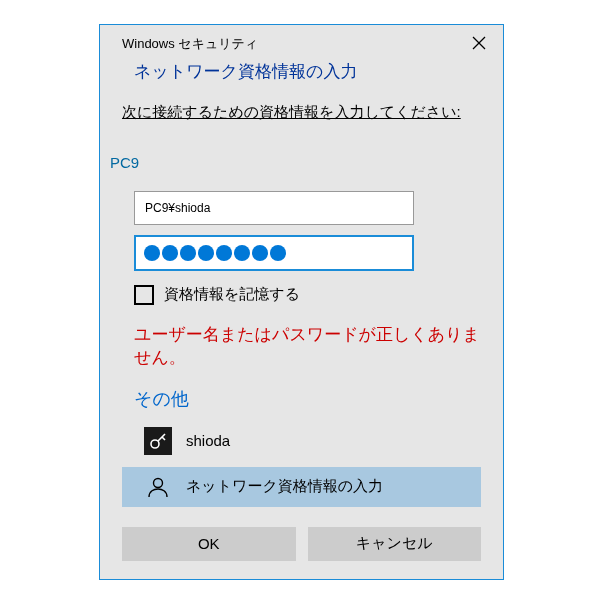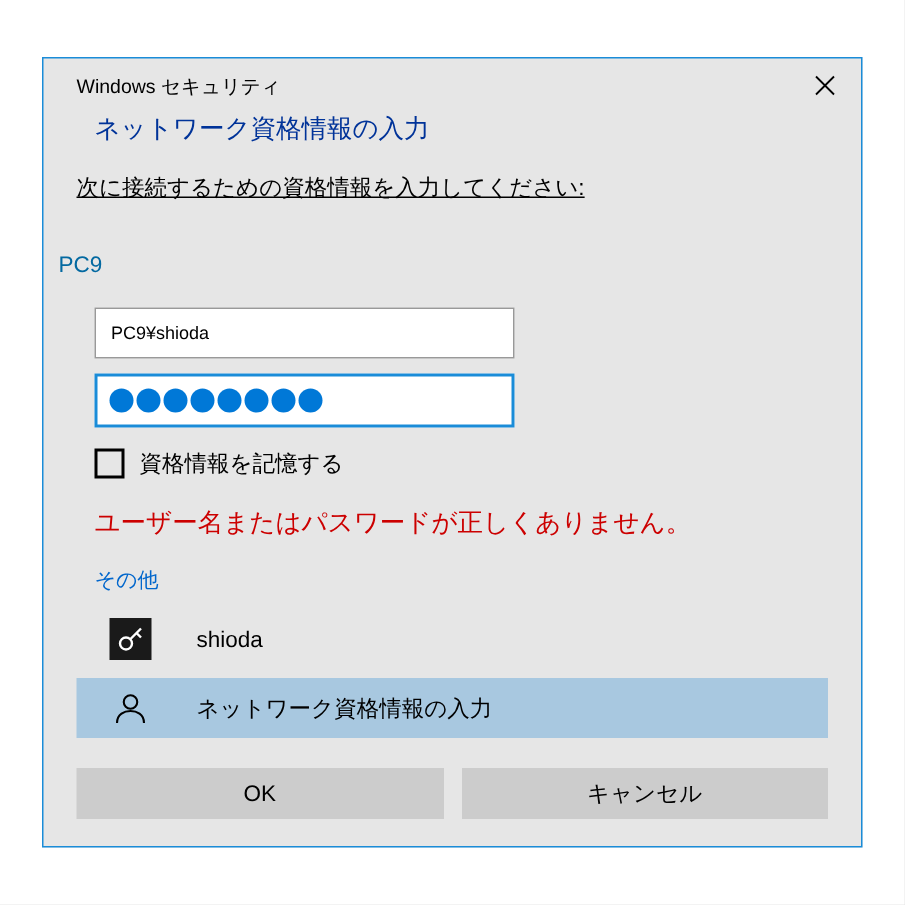--- a/index.html
+++ b/index.html
@@ -3,21 +3,21 @@
   <meta charset="utf-8">
   <style>
     * { box-sizing: border-box; margin: 0; padding: 0; }
     body {
       width: 603px; height: 603px;
       background: #fff;
       font-family: "Yu Gothic UI", "Meiryo", "Segoe UI", sans-serif;
       display: flex; align-items: center; justify-content: center;
     }
     .dialog {
-      width: 547px;
+      width: 405px;
       background: #e6e6e6;
       border: 1px solid #1a8cd8;
       position: relative;
       padding: 0;
     }
     .titlebar {
       display: flex;
       align-items: flex-start;
       padding: 10px 12px 4px 22px;
     }
@@ -98,30 +98,30 @@
     .checkbox-label {
       font-size: 15px;
       color: #000;
     }
     .error {
       font-size: 17px;
       color: #cc0000;
       padding: 0 22px 18px 34px;
     }
     .more-label {
-      font-size: 14px;
+      font-size: 18px;
       color: #0066cc;
       padding: 0 22px 10px 34px;
     }
     .cred-row {
       margin: 0 22px 6px 34px;
       height: 40px;
       display: flex;
       align-items: center;
-      gap: 30px;
+      gap: 14px;
       padding: 0 10px;
     }
     .cred-row.selected {
       background: #a8c8e0;
       margin-left: 22px;
       margin-right: 22px;
       padding-left: 22px;
     }
     .cred-icon {
       width: 28px; height: 28px;

